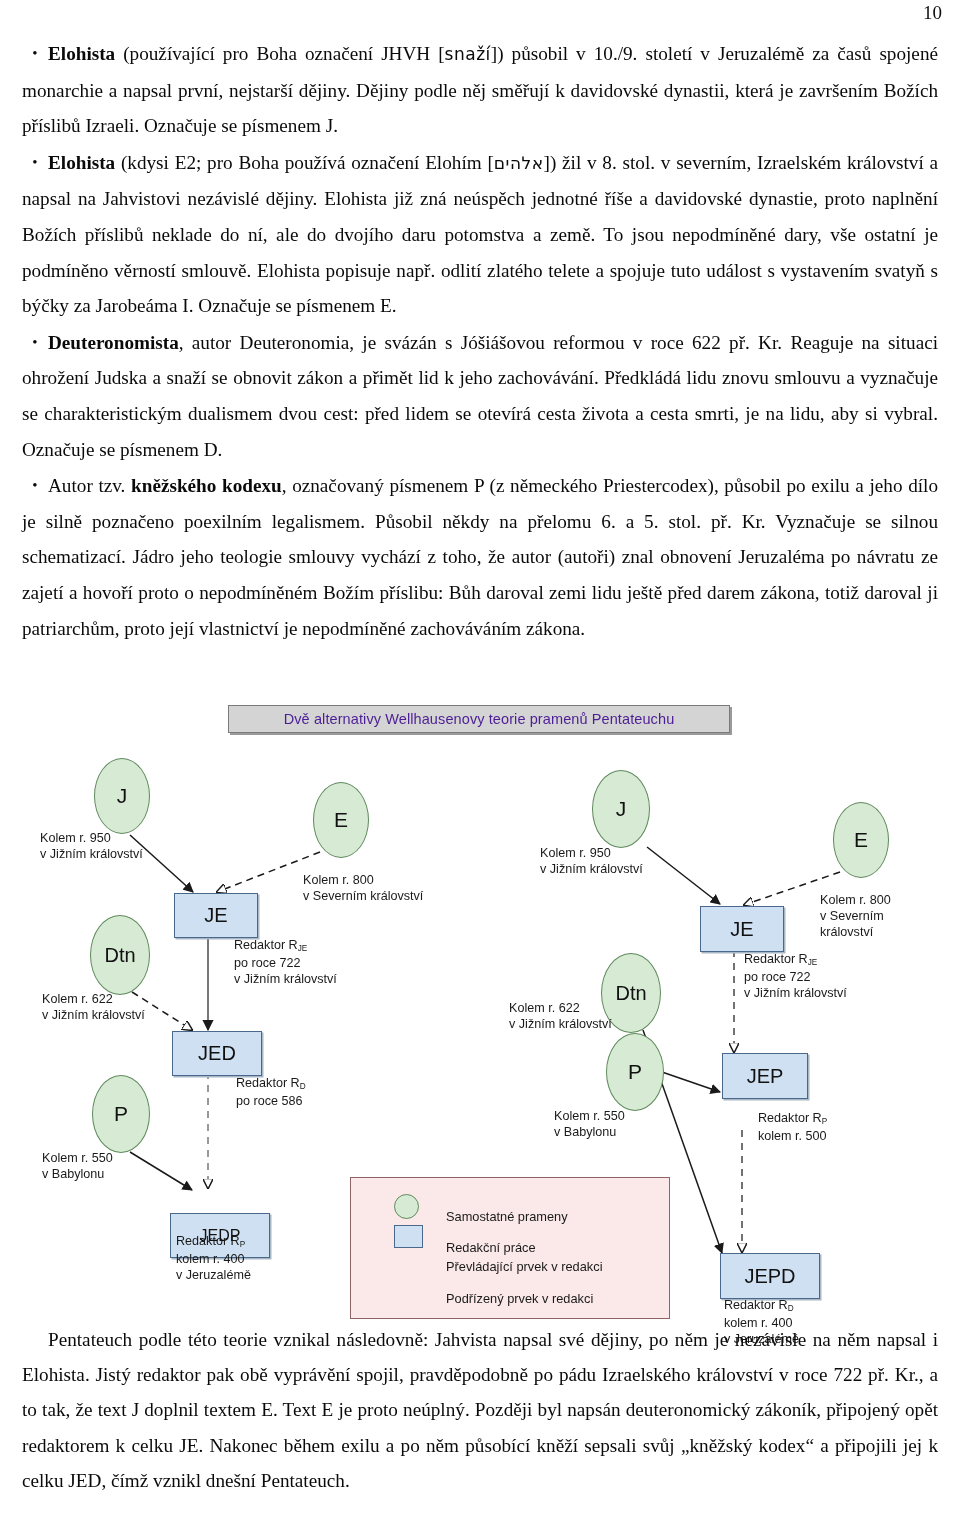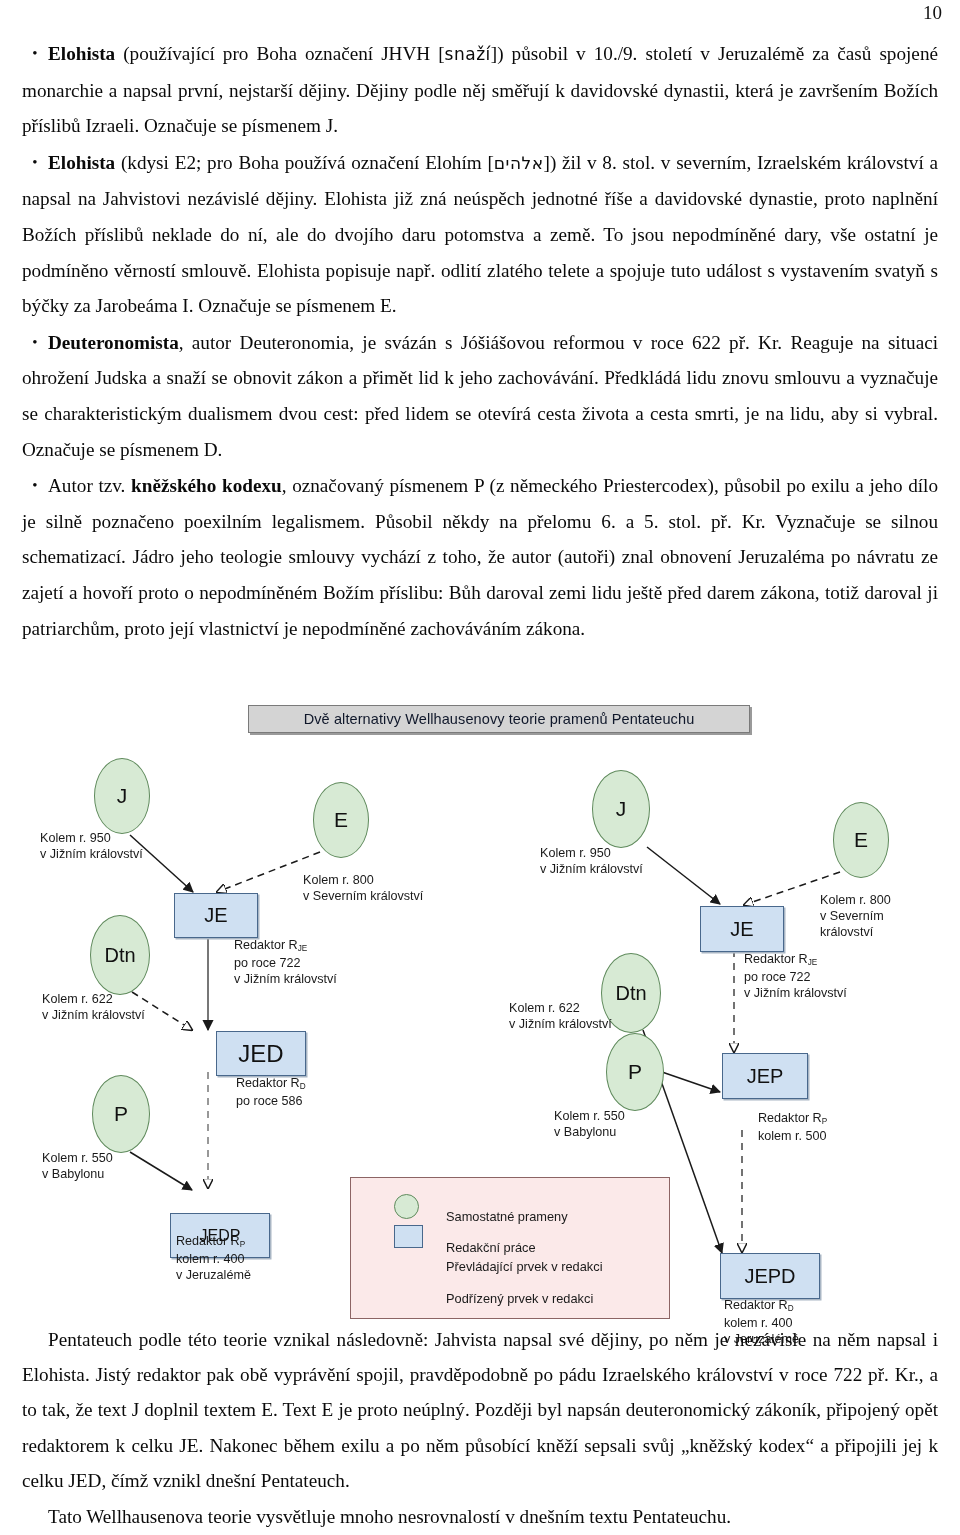--- a/index.html
+++ b/index.html
@@ -77,26 +77,25 @@
     position: absolute;
     left: 208px;
     top: 5px;
     width: 500px;
     height: 26px;
     background: #d4d4d4;
     border: 1.5px solid #7a7a7a;
     box-shadow: 2px 2px 0 #9a9a9a;
     font-family: "Liberation Sans", sans-serif;
     font-size: 14.5px;
-    color: #0f172a;
+    color: #4c1d95;
     display: flex;
     align-items: center;
     justify-content: center;
     letter-spacing: 0.1px;
-    margin-left: 20px;
   }
 
   .node-circle {
     position: absolute;
     background: #d7ead4;
     border: 1.3px solid #5f8a5c;
     border-radius: 50%;
     font-family: "Liberation Sans", sans-serif;
     color: #111;
     display: flex;
@@ -242,21 +241,21 @@
 
   <div class="node-box" style="left:154px;top:193px;width:82px;height:43px;font-size:20px;">JE</div>
   <div class="cap" style="left:214px;top:237px;"><span>Redaktor R</span><sub>JE</sub>
 <span>po roce 722
 v Jižním království</span></div>
 
   <div class="node-circle" style="left:70px;top:215px;width:58px;height:78px;font-size:20px;">Dtn</div>
   <div class="cap" style="left:22px;top:291px;">Kolem r. 622
 v Jižním království</div>
 
-  <div class="node-box" style="left:152px;top:331px;width:88px;height:43px;font-size:24px;margin-left:44px;">JED</div>
+  <div class="node-box" style="left:152px;top:331px;width:88px;height:43px;font-size:20px;">JED</div>
   <div class="cap" style="left:216px;top:375px;"><span>Redaktor R</span><sub>D</sub>
 <span>po roce 586</span></div>
 
   <div class="node-circle" style="left:72px;top:375px;width:56px;height:76px;font-size:21px;">P</div>
   <div class="cap" style="left:22px;top:450px;">Kolem r. 550
 v Babylonu</div>
 
   <div class="node-box" style="left:150px;top:489px;width:98px;height:43px;font-size:16px;margin-top:24px;">JEDP</div>
   <div class="cap" style="left:156px;top:533px;"><span>Redaktor R</span><sub>P</sub>
 <span>kolem r. 400
@@ -310,14 +309,13 @@
   </div>
 
   <div class="legend-row" style="left:374px;top:579px;">
     <span class="lg-label">Podřízený prvek v redakci</span>
   </div>
 
 </div>
 
 <div class="prose" id="prose-bottom">
   <p class="para indent-para">Pentateuch podle této teorie vznikal následovně: Jahvista napsal své dějiny, po něm je nezávisle na něm napsal i Elohista. Jistý redaktor pak obě vyprávění spojil, pravděpodobně po pádu Izraelského království v roce 722 př. Kr., a to tak, že text J doplnil textem E. Text E je proto neúplný. Později byl napsán deuteronomický zákoník, připojený opět redaktorem k celku JE. Nakonec během exilu a po něm působící kněží sepsali svůj „kněžský kodex“ a připojili jej k celku JED, čímž vznikl dnešní Pentateuch.</p>
-  <p class="para indent-para">Tato Wellhausenova teorie vysvětluje mnoho nesrovnalostí v dnešním textu Pentateuchu.</p>
 </div>
 
 </body></html>

